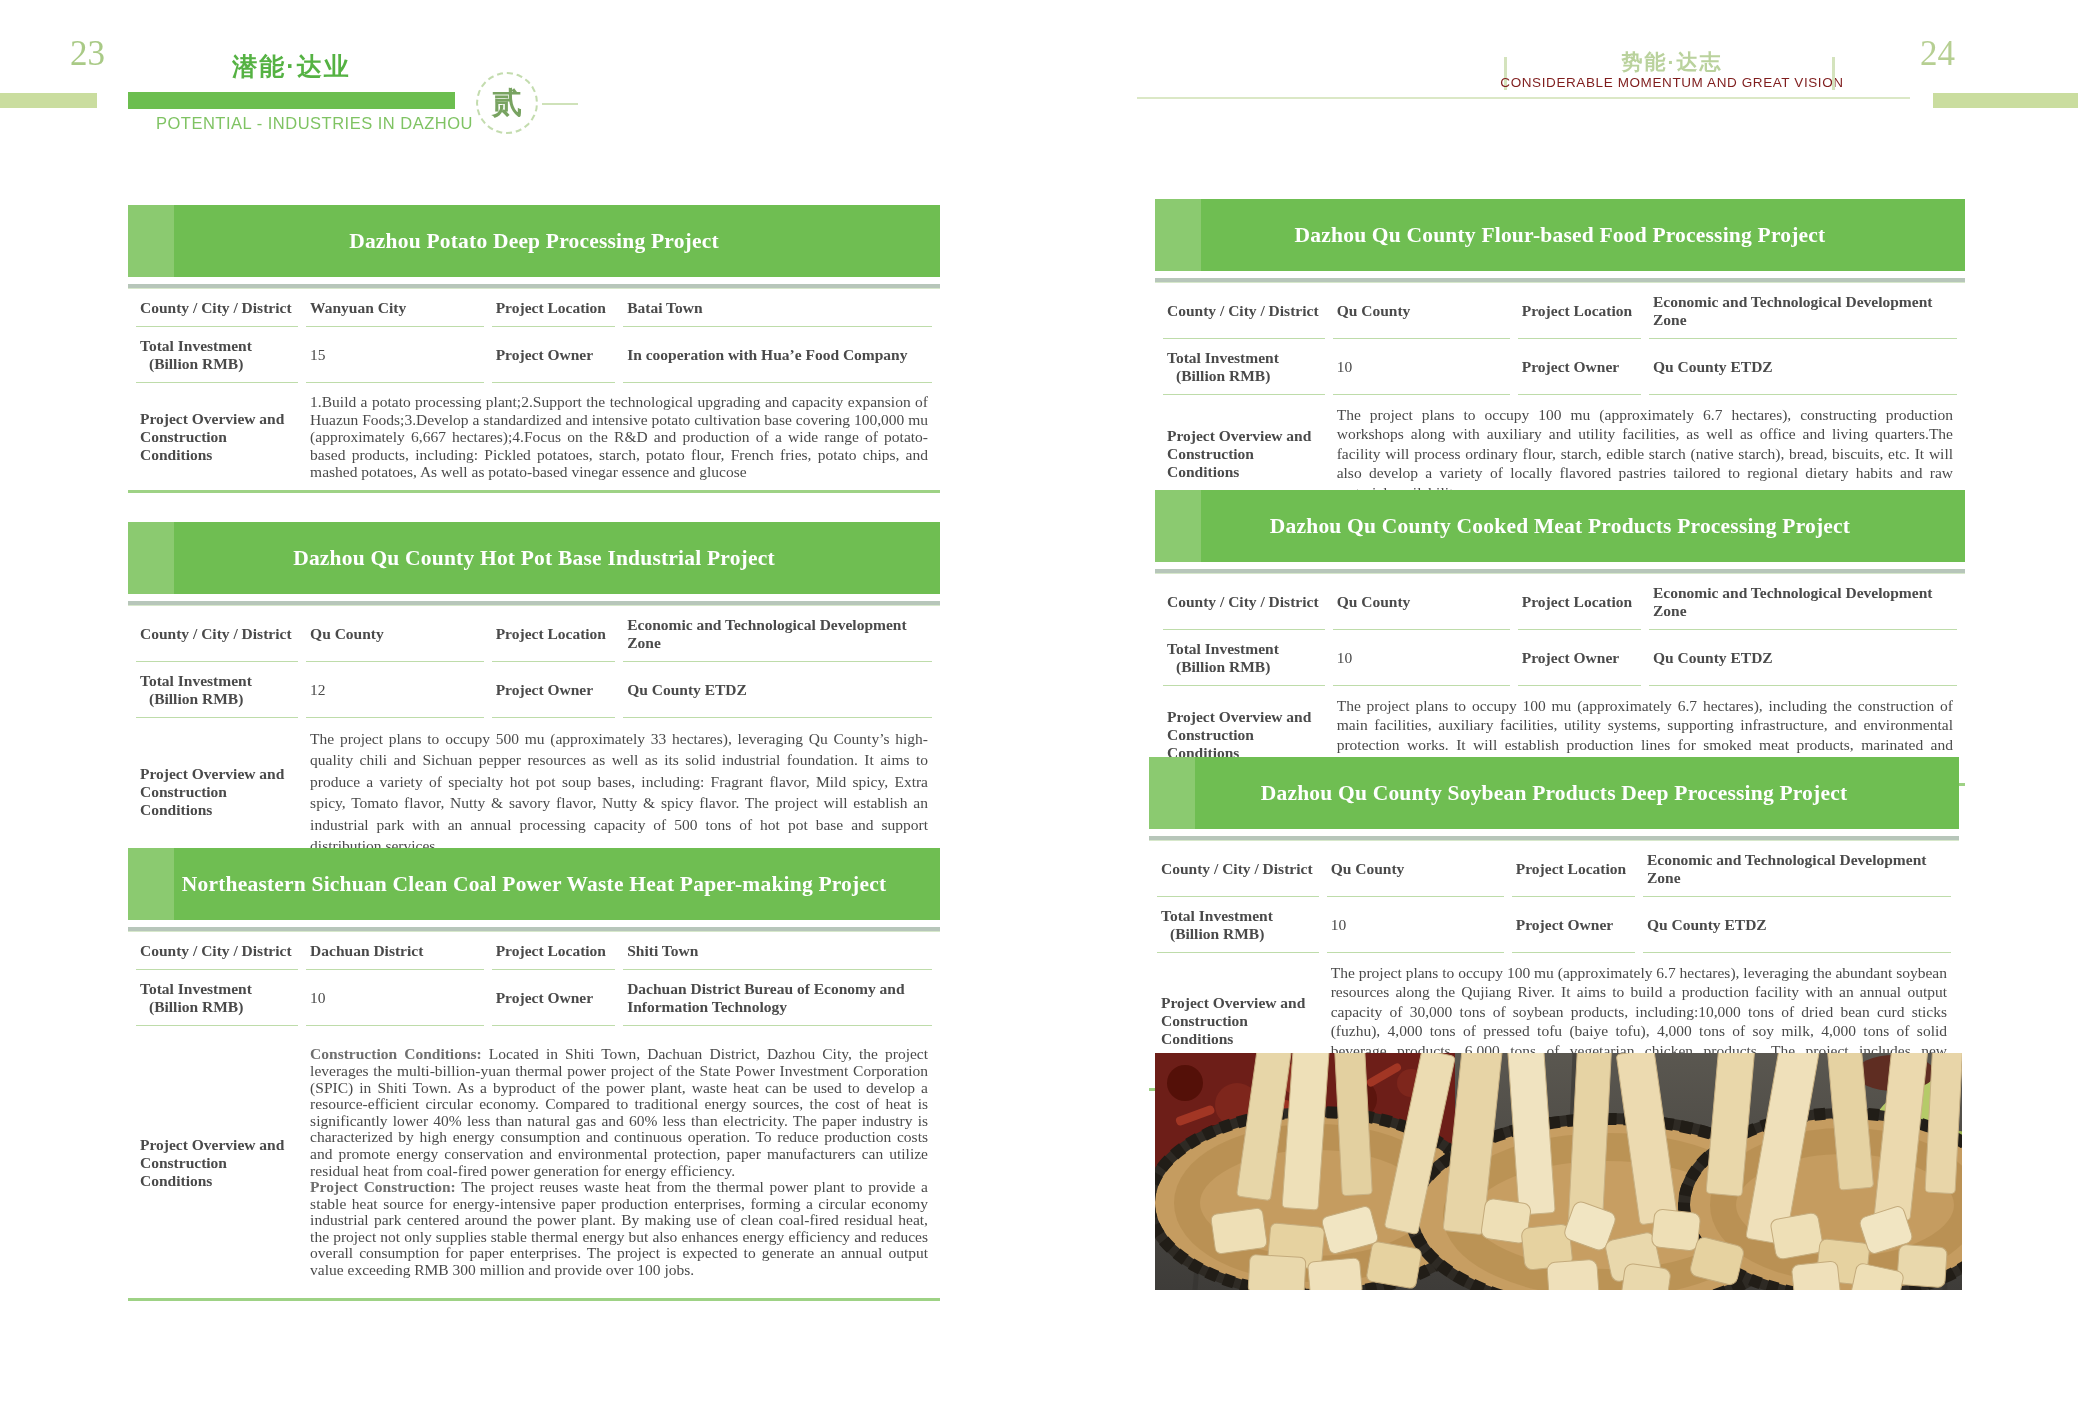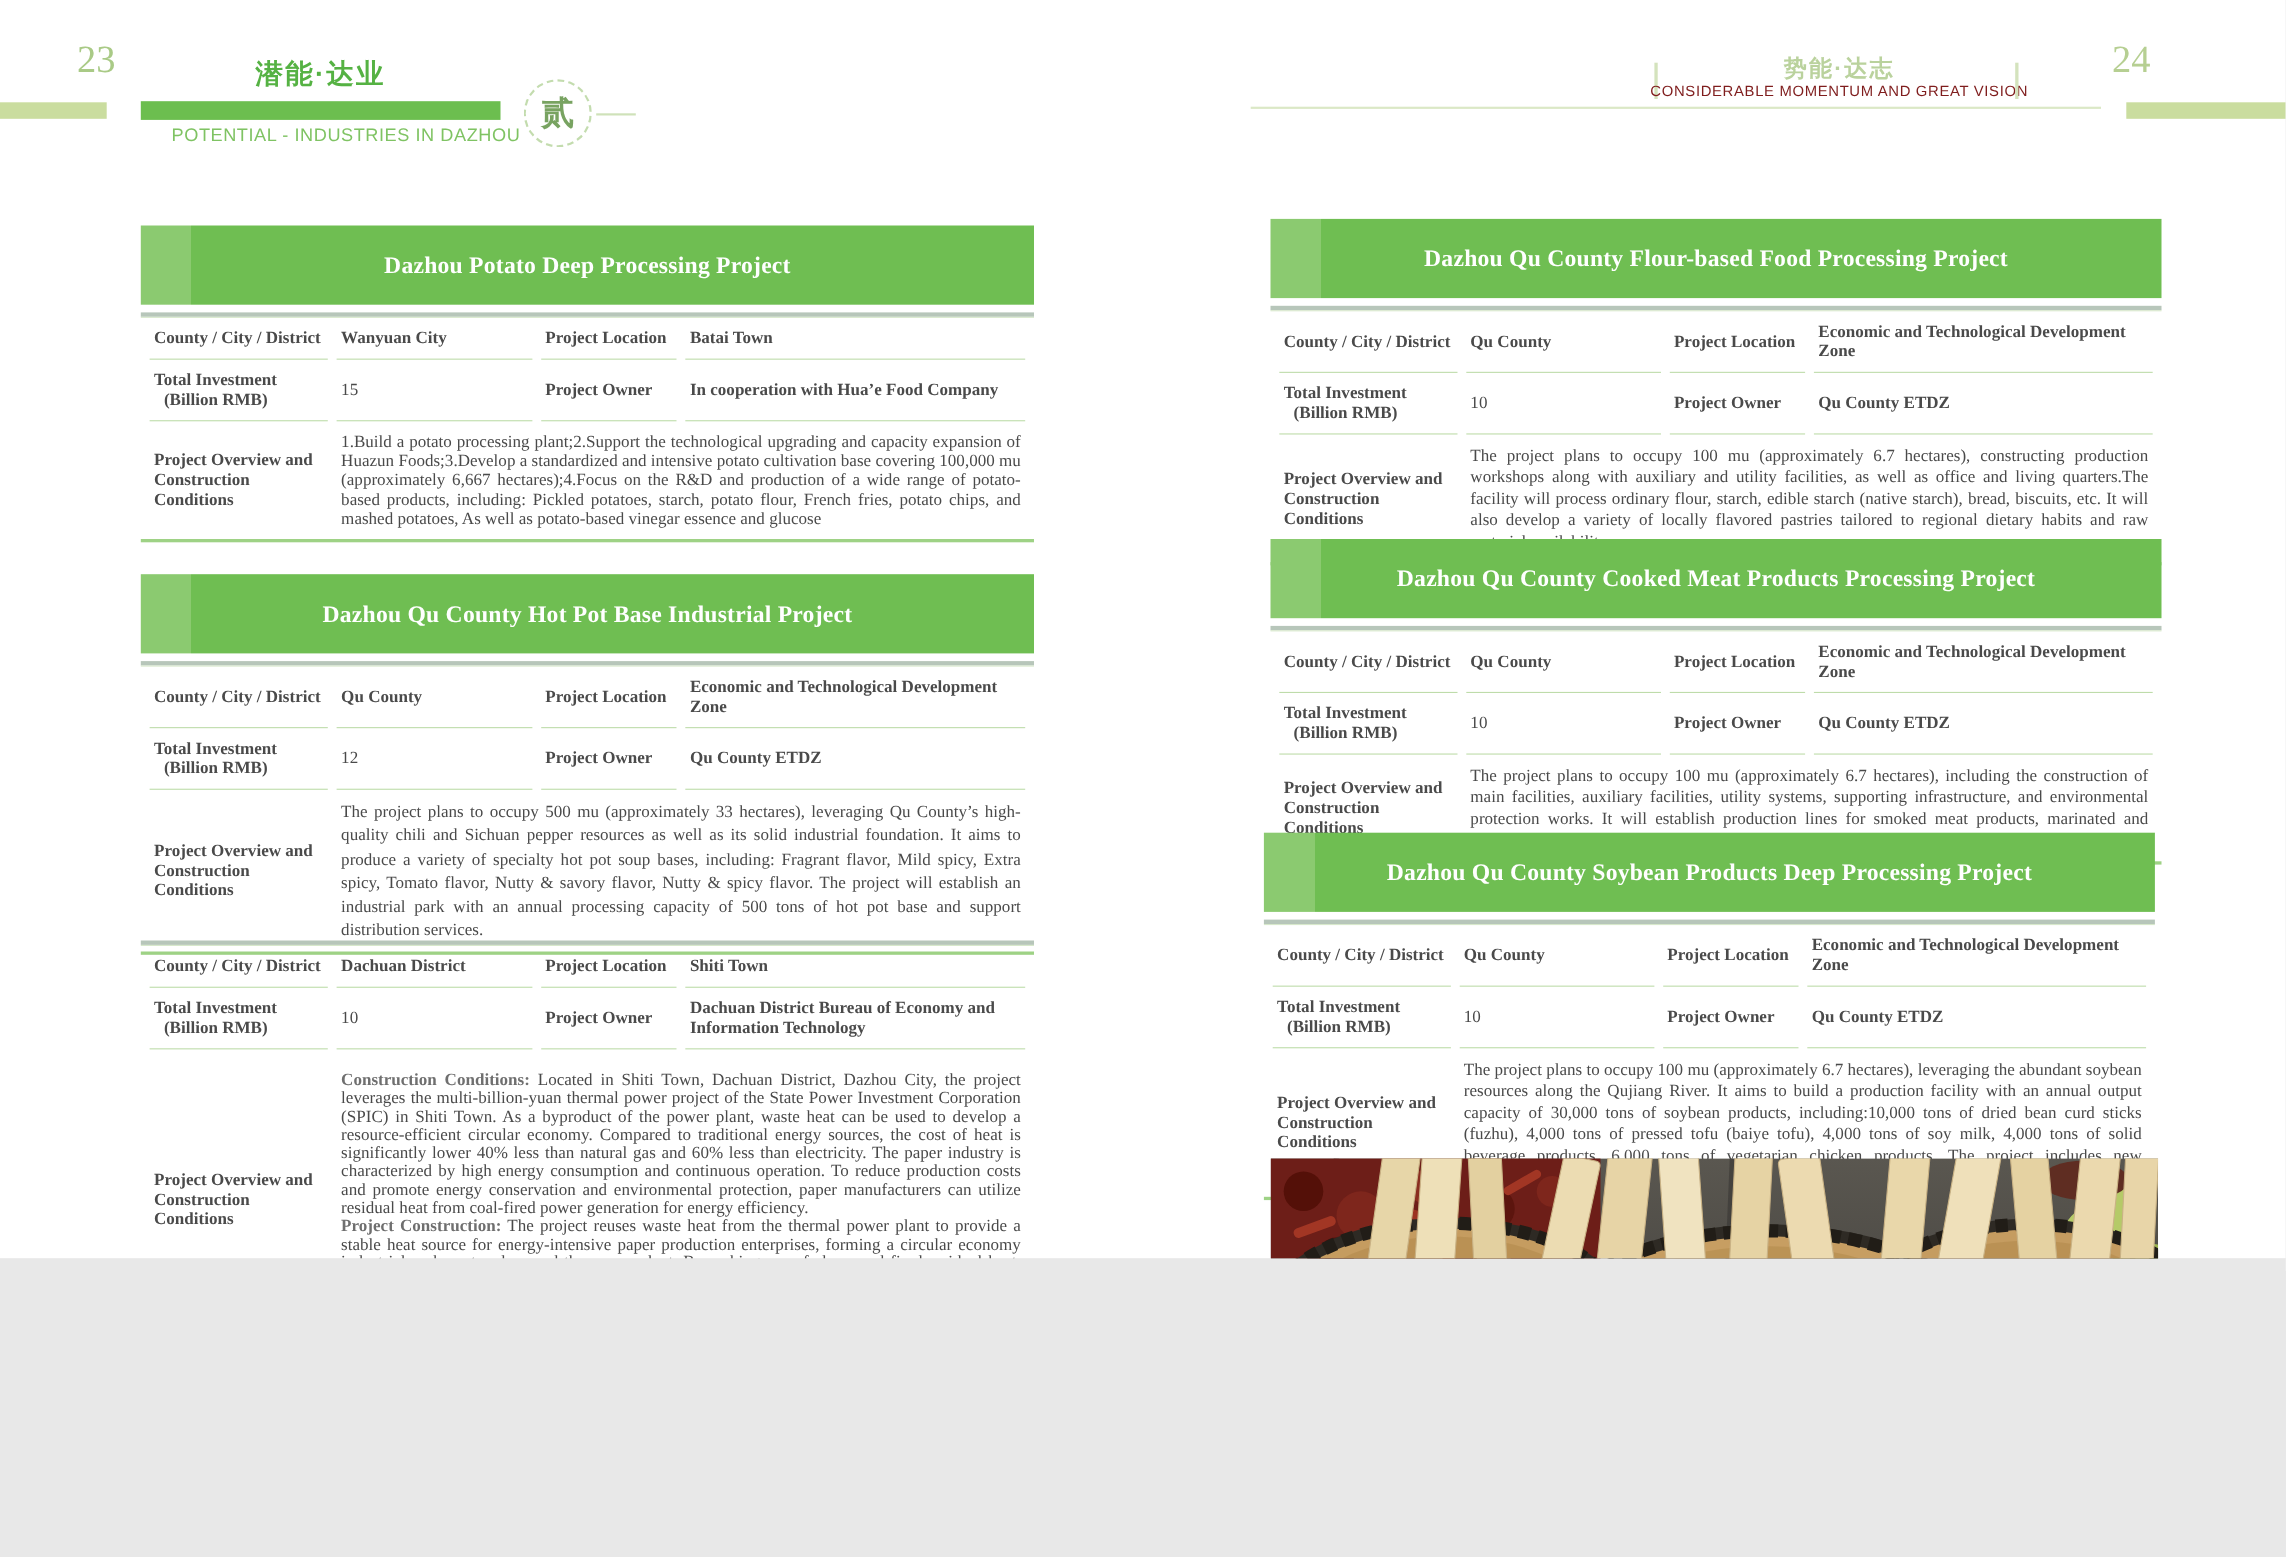--- a/index.html
+++ b/index.html
@@ -1,18 +1,18 @@
 <!DOCTYPE html>
 <html><head>
 <meta charset="utf-8">
 <style>
   * { margin:0; padding:0; box-sizing:border-box; }
   html,body { background:#e8e8e8; }
   .canvas{
-    position:relative; width:2078px; height:1144px; background:#ffffff;
+    position:relative; width:2078px; height:1415px; background:#ffffff;
     font-family:"Liberation Serif", serif; overflow:hidden; margin:0 auto;
   }
   
   .pagenum{ position:absolute; font-size:35px; color:#a9ca86; font-family:"Liberation Serif",serif; }
   #pn-left{ left:70px; top:34px; }
   #pn-right{ left:1920px; top:34px; color:#b6cf92; }
   .edgebar{ position:absolute; height:15px; background:#cadd9f; }
   #edgebar-left{ left:0; top:93px; width:97px; }
   #edgebar-right{ left:1933px; top:93px; width:145px; }
   #cn-left{ position:absolute; left:128px; top:50px; width:327px; text-align:center;
@@ -155,20 +155,23 @@
           <span style="display:block">Construction Conditions</span>
         </td>
         <td colspan="3" class="ovtext ov-b">The project plans to occupy 500 mu (approximately 33 hectares), leveraging Qu County’s high-quality chili and Sichuan pepper resources as well as its solid industrial foundation. It aims to produce a variety of specialty hot pot soup bases, including: Fragrant flavor, Mild spicy, Extra spicy, Tomato flavor, Nutty &amp; savory flavor, Nutty &amp; spicy flavor.  The project will establish an industrial park with an annual processing capacity of 500 tons of hot pot base and support distribution services.</td>
       </tr>
     </tbody>
       </table>
     <div class="tbl-bottom"></div>
   </section>
 
   <section class="sec" style="left:128px;top:848px;width:812px;">
+    <div class="banner">
+      <h2>Northeastern Sichuan Clean Coal Power Waste Heat Paper-making Project</h2>
+    </div>
     <div class="tbl-top"></div>
     <table class="tbl">
       <colgroup>
           <col style="width:21%">
           <col style="width:23%">
           <col style="width:16%">
           <col style="width:40%">
         </colgroup>
       <tbody>
           <tr>

